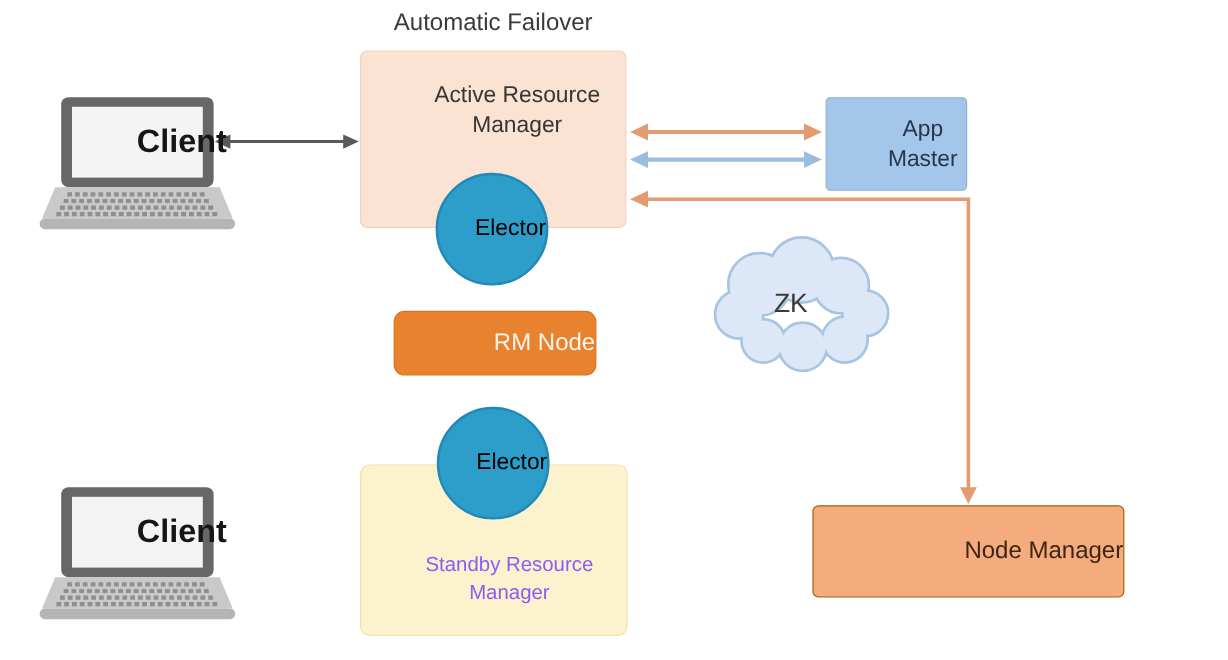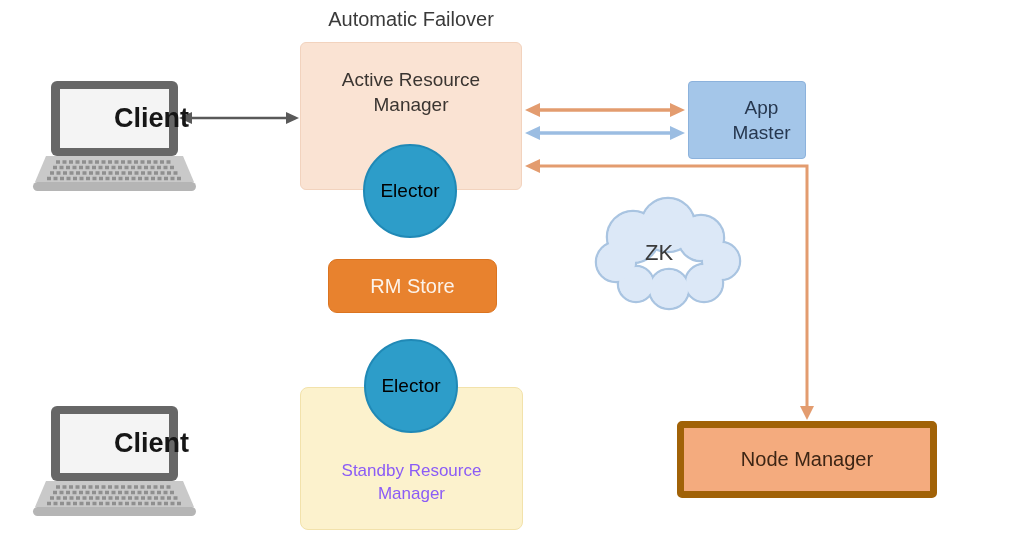--- a/index.html
+++ b/index.html
@@ -1,19 +1,19 @@
 <!DOCTYPE html>
 <html><head>
 <meta charset="utf-8">
 <style>
   html,body{margin:0;padding:0;background:#ffffff;}
   body{font-family:"Liberation Sans","DejaVu Sans",sans-serif;}
   #stage{position:relative;width:1023px;height:550px;background:#ffffff;overflow:hidden;padding-left:20px;}
   #arrow-layer{position:absolute;left:0;top:0;width:1023px;height:550px;z-index:1;}
-  .node{position:absolute;display:flex;justify-content:center;align-items:center;box-sizing:border-box;}
+  .node{position:absolute;display:flex;justify-content:flex-end;align-items:center;box-sizing:border-box;}
   .node .lbl{text-align:center;line-height:1.32;}
   #diagram-title{position:absolute;left:300px;top:8px;width:222px;text-align:center;
     font-size:20px;color:#3a3a3a;z-index:2;}
   #active-rm{left:300px;top:42px;width:222px;height:148px;background:#fae3d3;
     border:1px solid #f2d3be;border-radius:6px;align-items:flex-start;padding-top:24px;z-index:2;
     font-size:19px;color:#3a3531;}
   #active-rm .lbl{max-width:180px;}
   #standby-rm{left:300px;top:387px;width:223px;height:143px;background:#fcf2cd;
     border:1px solid #f2e2ab;border-radius:8px;align-items:flex-end;padding-bottom:24px;z-index:2;
     font-size:17px;color:#8b5cf6;}
@@ -21,21 +21,21 @@
   .elector{width:94px;height:94px;border-radius:50%;background:#2d9dc9;border:2px solid #2089b6;
     color:#000000;font-size:19px;z-index:3;}
   #elector-active{left:363px;top:144px;}
   #elector-standby{left:364px;top:339px;}
   #rm-store{left:328px;top:259px;width:169px;height:54px;background:#e8822e;
     border:1px solid #db7420;border-radius:9px;color:#fcf3ea;font-size:20px;z-index:2;}
   #app-master{left:688px;top:81px;width:118px;height:78px;background:#a4c6e9;
     border:1px solid #8cb2dc;border-radius:4px;color:#26374f;font-size:19px;z-index:2;}
   #app-master .lbl{max-width:72px;margin-left:29px;}
   #node-manager{left:677px;top:421px;width:260px;height:77px;background:#f4ab7e;
-    border:7px solid #a16207;border-radius:5px;color:#3d2514;font-size:20px;z-index:2;}
+    border:1px solid #a16207;border-radius:5px;color:#3d2514;font-size:20px;z-index:2;}
   #zk-label{position:absolute;left:605px;top:237px;width:108px;height:32px;display:flex;
     justify-content:center;align-items:center;font-size:22px;color:#3a3a3a;z-index:2;text-align:right;}
   .laptop{position:absolute;width:164px;height:114px;z-index:2;}
   #laptop-top{left:32px;top:78px;}
   #laptop-bottom{left:32px;top:403px;}
   .client-label{position:absolute;display:flex;justify-content:center;align-items:center;
     font-size:27px;font-weight:700;color:#161616;z-index:3;width:109px;height:58px;margin-left:37px;}
   #client-top-label{left:60px;top:89px;}
   #client-bottom-label{left:60px;top:414px;}
 </style>
@@ -126,21 +126,21 @@
 
   <div id="active-rm" class="node">
     <span class="lbl">Active Resource Manager</span>
   </div>
 
   <div id="elector-active" class="node elector">
     <span class="lbl">Elector</span>
   </div>
 
   <div id="rm-store" class="node">
-    <span class="lbl">RM Store</span>
+    <span class="lbl">RM Node</span>
   </div>
 
   <div id="standby-rm" class="node">
     <span class="lbl">Standby Resource Manager</span>
   </div>
 
   <div id="elector-standby" class="node elector">
     <span class="lbl">Elector</span>
   </div>
 

